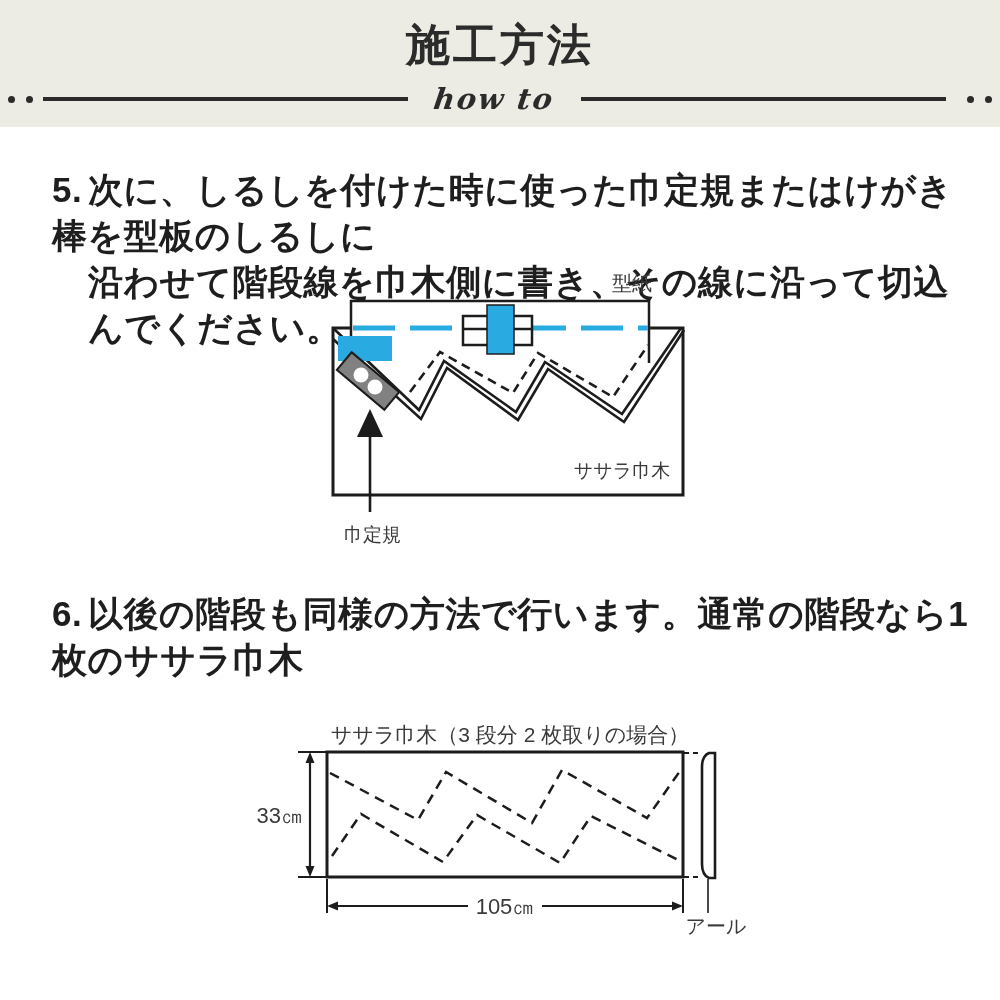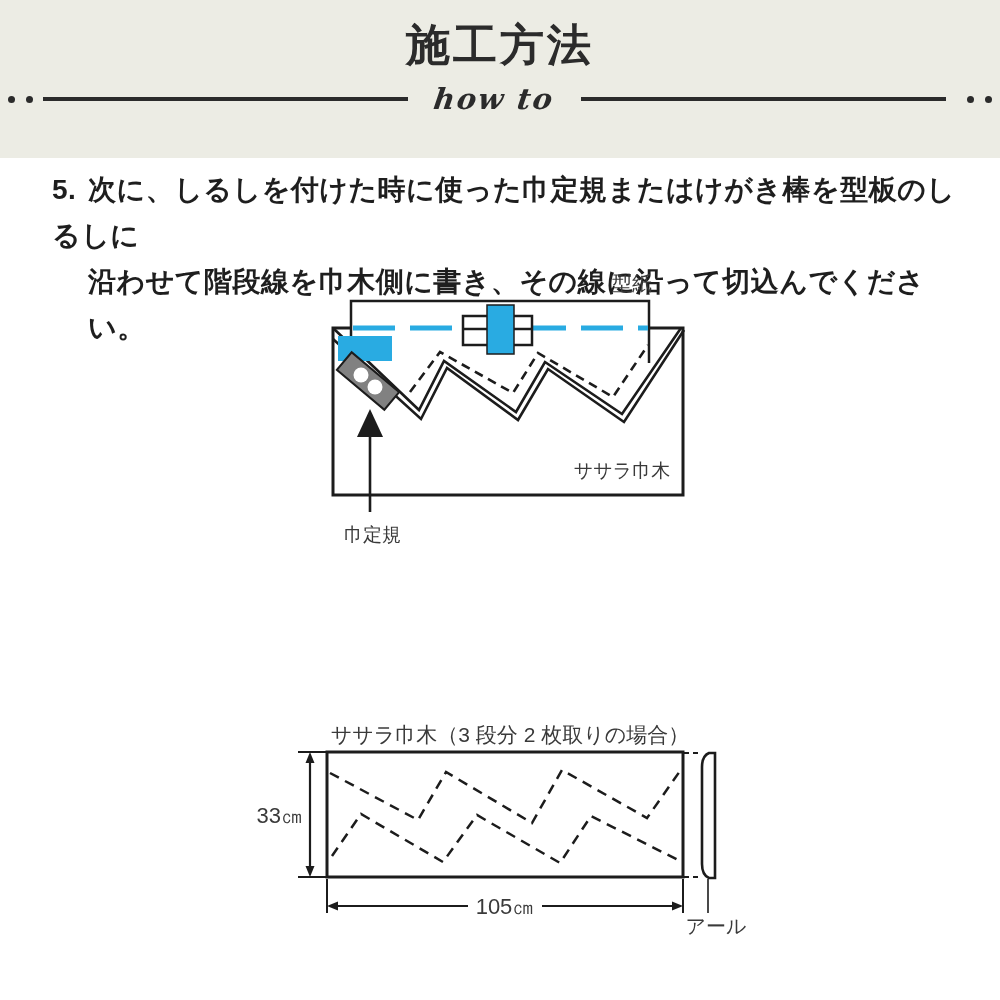--- a/index.html
+++ b/index.html
@@ -1,35 +1,35 @@
 <!DOCTYPE html>
 <html><head>
 <meta charset="utf-8">
 <style>
   * { margin:0; padding:0; box-sizing:border-box; }
   html,body { width:1000px; height:1000px; }
   body { font-family:"Liberation Sans","DejaVu Sans",sans-serif; background:#ffffff; position:relative; overflow:hidden; color:#222; }
 
   
-  .header { position:absolute; left:0; top:0; width:1000px; height:158px; background:#ecece4; }
+  .header { position:absolute; left:0; top:0; width:1000px; height:127px; background:#ecece4; }
   .header-title { position:absolute; left:0; top:16px; width:1000px; text-align:center;
                   font-size:44px; font-weight:700; letter-spacing:3px; color:#2b2b2b; }
   .header-sub-row { position:absolute; left:0; top:82px; width:1000px; height:34px;
                     display:flex; align-items:center; }
   .hdot { width:7px; height:7px; border-radius:50%; background:#2b2b2b; flex:0 0 auto; }
   .hdot.d1 { margin-left:8px; } .hdot.d2 { margin-left:11px; }
   .hdot.d3 { margin-left:11px; } .hdot.d4 { margin-left:11px; margin-right:8px; }
   .hline { height:4px; background:#2b2b2b; flex:1 1 auto; }
   .hline.left { margin-left:10px; }
   .hline.right { margin-right:10px; }
   .howto { flex:0 0 auto; padding:0 26px; font-family:"DejaVu Serif",serif; font-style:italic;
            font-size:29px; font-weight:700; color:#2b2b2b; transform:skewX(-8deg); letter-spacing:2px; }
 
   
-  .step { position:absolute; left:52px; width:925px; font-size:28px; line-height:46px;
+  .step { position:absolute; left:52px; width:925px; font-size:35px; line-height:46px;
           font-weight:600; color:#1e1e1e; letter-spacing:0.5px; }
   .step.s5 { top:167px; }
   .step.s6 { top:591px; }
   .step-num { display:inline-block; width:36px; }
   .step-line2 { display:block; padding-left:36px; }
 
   
   .diagram1 { position:absolute; left:310px; top:265px; width:400px; height:290px; }
   .diagram2 { position:absolute; left:255px; top:705px; width:500px; height:245px; }
   svg text { font-family:"Liberation Sans","DejaVu Sans",sans-serif; fill:#3a3a3a; }
@@ -87,20 +87,21 @@
     <line x1="60" y1="170" x2="60" y2="247" stroke="#1c1c1c" stroke-width="2.6"></line>
     <polygon points="60,144 47,172 73,172" fill="#1c1c1c"></polygon>
   </g>
 
   <text x="302" y="25" font-size="20">型紙</text>
   <text x="312" y="212" font-size="19" text-anchor="middle">ササラ巾木</text>
   <text x="34" y="276" font-size="19">巾定規</text>
 </svg>
 
 <p class="step s6">
+  <span class="step-line1"><span class="step-num">6.</span><span>以後の階段も同様の方法で行います。通常の階段なら1枚のササラ巾木</span></span>
 </p>
 
 <svg class="diagram2" viewBox="0 0 500 245" xmlns="http://www.w3.org/2000/svg">
 
   <text x="255" y="37" font-size="21" text-anchor="middle">ササラ巾木（3 段分 2 枚取りの場合）</text>
 
   <rect x="72" y="47" width="356" height="125" fill="#ffffff" stroke="#1c1c1c" stroke-width="3"></rect>
 
   <polyline points="75,68 163,115 191,67 277,118 307,65 392,113 425,66" fill="none" stroke="#1c1c1c" stroke-width="2.5" stroke-dasharray="10 7"></polyline>
   <polyline points="77,151 106,109 188,157 222,110 305,158 336,111 425,156" fill="none" stroke="#1c1c1c" stroke-width="2.5" stroke-dasharray="10 7"></polyline>

